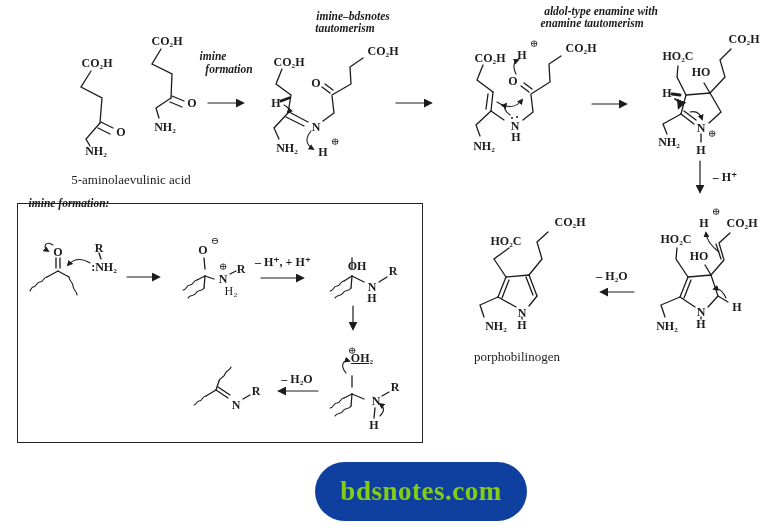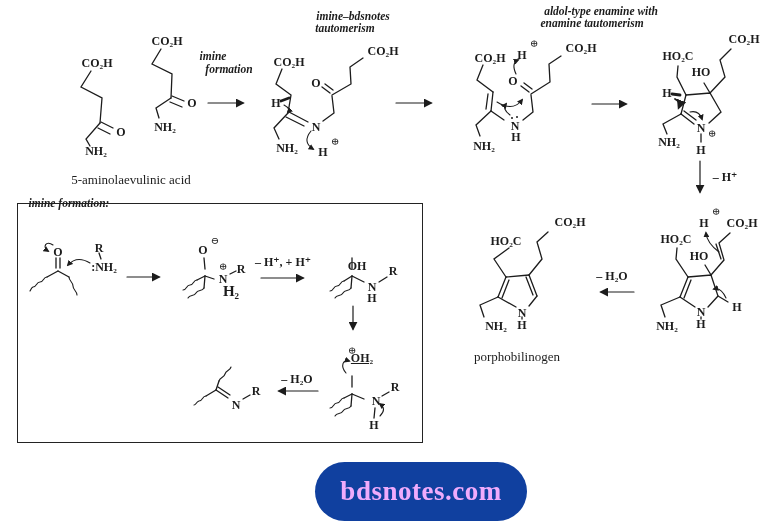--- a/index.html
+++ b/index.html
@@ -3,21 +3,21 @@
 <meta charset="utf-8">
 <style>
   html,body{margin:0;padding:0;background:#ffffff}
   .stage{position:relative;width:777px;height:528px;background:#ffffff;overflow:hidden;
          font-family:"Liberation Serif","DejaVu Serif",serif;color:#1c1c1c}
   svg.mech{position:absolute;left:0;top:0}
   .inset-box{position:absolute;left:17px;top:203px;width:404px;height:238px;border:1.6px solid #232323}
   .label-layer{position:absolute;inset:0}
   .lbl{position:absolute;transform:translate(-50%,-50%);white-space:nowrap;line-height:1}
   .formula{font-weight:700;font-size:12px}
-  .formula-sm{font-weight:700;font-size:15px}
+  .formula-sm{font-weight:400;font-size:12px}
   .caption{font-size:13px;font-weight:400}
   .annot{font-style:italic;font-weight:700;font-size:11.5px}
   .charge{font-size:10px;font-weight:400}
   .brand-pill{position:absolute;left:315px;top:462px;width:212px;height:59px;border-radius:30px;
               display:flex;align-items:center;justify-content:center;cursor:pointer}
   .brand-pill span{font-weight:700;font-size:27px;letter-spacing:.5px}
 </style>
 </head>
 <body>
 
@@ -267,17 +267,17 @@
       <span class="lbl charge" style="left: 352px; top: 351px;">⊕</span>
       <span class="lbl formula" style="left: 362px; top: 358px; text-decoration: underline;">OH₂</span>
       <span class="lbl formula" style="left: 376px; top: 401px;">N</span>
       <span class="lbl formula" style="left: 374px; top: 425px;">H</span>
       <span class="lbl formula" style="left: 395px; top: 387px;">R</span>
       <span class="lbl formula" style="left: 297px; top: 379px;">– H₂O</span>
       <span class="lbl formula" style="left: 236px; top: 405px;">N</span>
       <span class="lbl formula" style="left: 256px; top: 391px;">R</span>
     </div>
 
-  <div class="brand-pill" style="background: rgb(16, 64, 159); color: #f0abfc;">
+  <div class="brand-pill" style="background: rgb(16, 64, 159); color: #84cc16;">
     <span>bdsnotes.com</span>
   </div>
 
 </div>
 
 </body></html>

